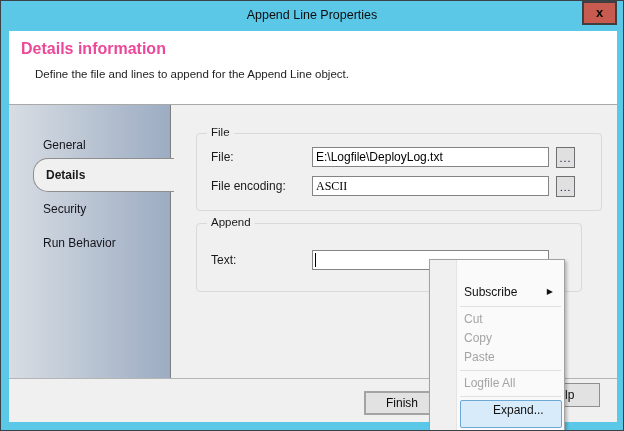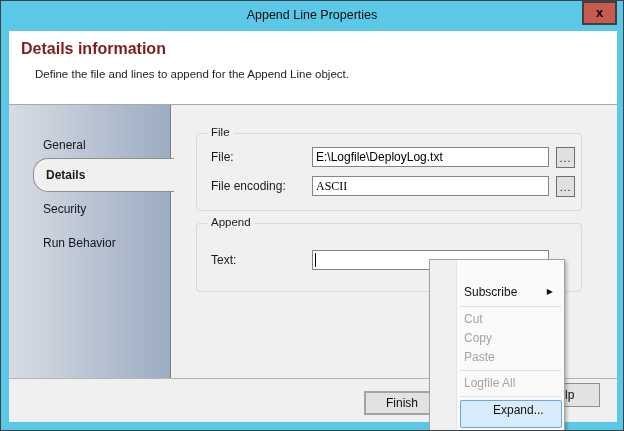--- a/index.html
+++ b/index.html
@@ -22,21 +22,21 @@
     background:#C85B50;border:2px solid #3F3F3F;box-sizing:border-box;
     text-align:center;font-weight:bold;font-size:13px;line-height:19px;color:#0a0a0a;
     cursor:default;
   }
   
   .header{
     position:absolute;left:8px;top:30px;width:608px;height:73px;
     background:#FFFFFF;border-bottom:1px solid #A9A9A9;box-sizing:content-box;
   }
   .header-title{
-    position:absolute;left:12px;top:9px;font-size:16px;font-weight:bold;color:#7f1d1d;
+    position:absolute;left:12px;top:9px;font-size:16px;font-weight:bold;color:#ec4899;
   }
   .header-desc{
     position:absolute;left:26px;top:37px;font-size:11.5px;color:#1f1f1f;
   }
   
   .body{
     position:absolute;left:8px;top:104px;width:608px;height:273px;
     background:#F0F0F0;
   }
   .sidebar{
@@ -55,21 +55,21 @@
     position:absolute;left:24px;top:53px;width:141px;height:34px;
     background:#F0F0F0;border:1px solid #8E8E8E;border-right:none;
     border-radius:15px 0 0 15px;z-index:2;box-sizing:border-box;
     font-size:12px;font-weight:bold;line-height:32px;padding-left:12px;
     cursor:default;
   }
   
   .groupbox{
     position:absolute;border:1px solid #D9D9D9;border-radius:4px;background:#F0F0F0;
   }
-  .group-file{left:187px;top:28px;width:384px;height:76px;}
+  .group-file{left:187px;top:28px;width:384px;height:76px;padding-left:20px;}
   .group-append{left:187px;top:118px;width:384px;height:67px;}
   .group-label{
     position:absolute;left:10px;top:-8px;background:#F0F0F0;padding:0 4px;
     font-size:11.5px;color:#1a1a1a;
   }
   .fld-label{position:absolute;left:14px;font-size:12px;color:#1a1a1a;}
   .txt-input{
     position:absolute;left:115px;width:237px;height:20px;box-sizing:border-box;
     border:1px solid #848484;background:#FFFFFF;font-family:"Liberation Sans",sans-serif;
     font-size:12px;padding:0 3px;color:#000;outline:none;

